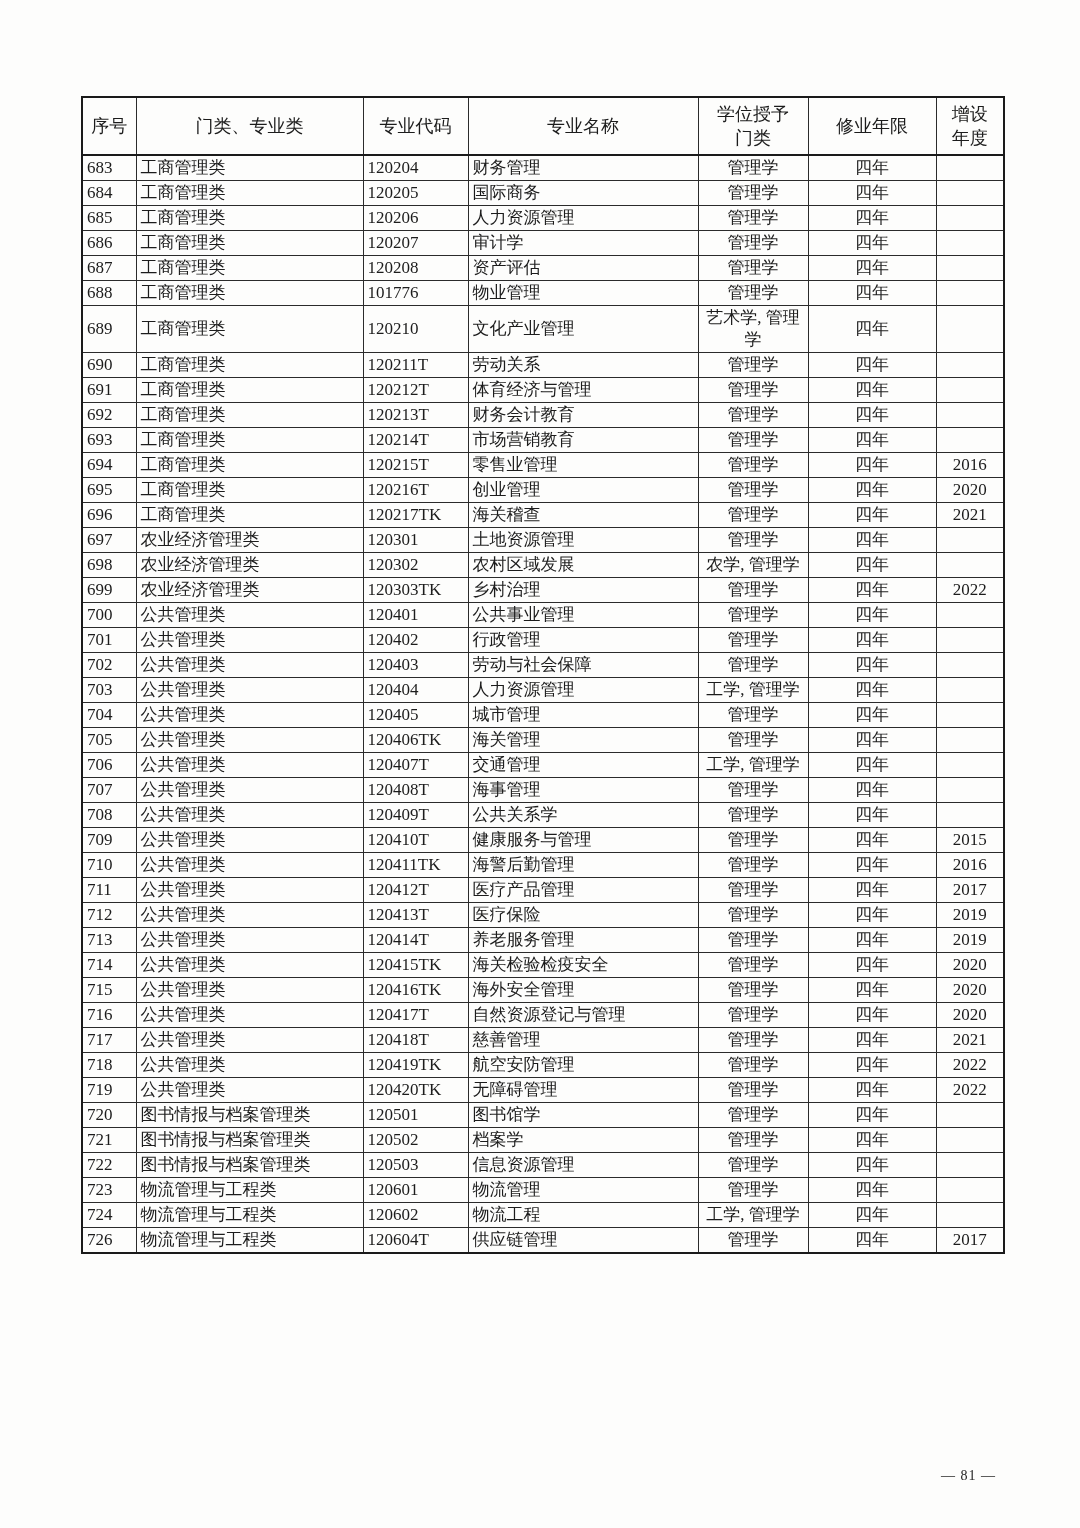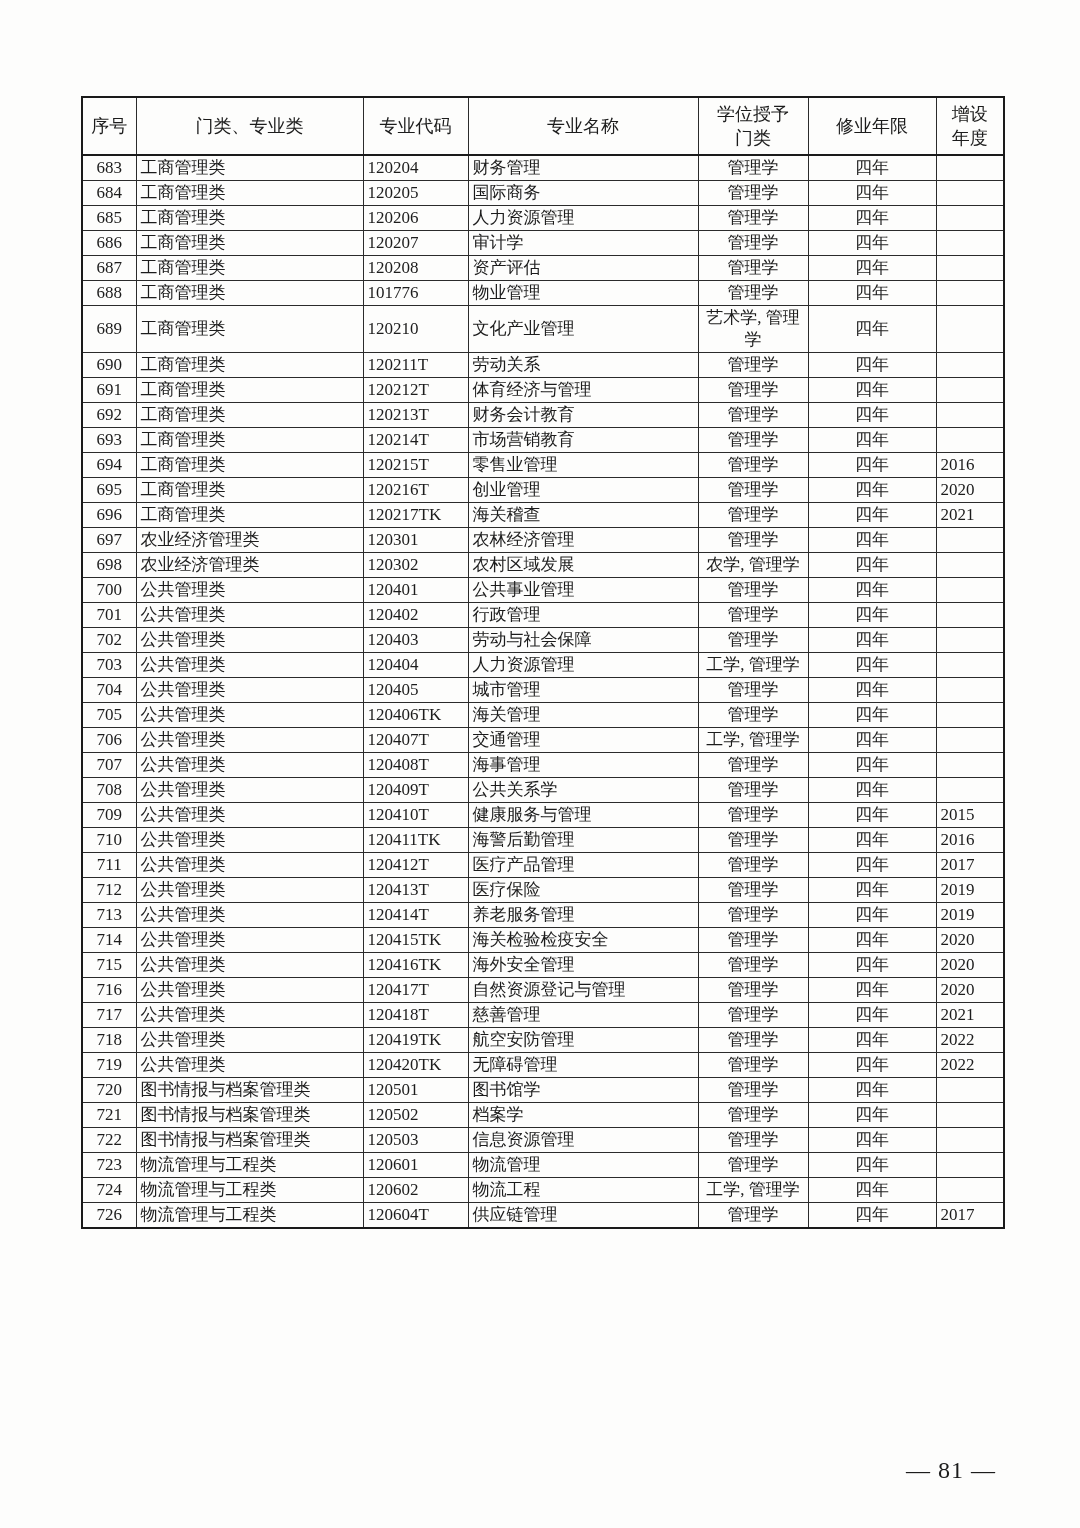--- a/index.html
+++ b/index.html
@@ -37,32 +37,32 @@
   table.majors thead th {
     font-weight: normal;
     font-size: 18px;
     text-align: center;
     white-space: pre-line;
     height: 54px;
     border-bottom: 2px solid #1a1a1a;
     line-height: 24px;
   }
   table.majors td { height: 22px; }
-  td.c0 { text-align: center; }
+  td.c0 { text-align: left; }
   td.c1 { text-align: left; padding-left: 6px; }
   td.c2 { text-align: left; padding-left: 7px; margin-top: 8px; }
   td.c3 { text-align: left; padding-left: 8px; }
   td.c4 { text-align: center; padding-left: 10px; padding-right: 10px; }
   td.c5 { text-align: center; }
-  td.c6 { }
+  td.c6 { text-align: center; }
   .page-number {
     position: absolute;
     right: 84px;
     bottom: 44px;
-    font-size: 24px;
+    font-size: 14px;
     letter-spacing: 1px;
     color: #1c1c1c;
     margin-left: 40px;
   }
 </style>
 </head>
 <body>
 
 <div class="page">
 
@@ -213,33 +213,42 @@
     <td class="c2">120217TK</td>
     <td class="c3">海关稽查</td>
     <td class="c4">管理学</td>
     <td class="c5">四年</td>
     <td class="c6">2021</td>
   </tr>
         <tr>
     <td class="c0">697</td>
     <td class="c1">农业经济管理类</td>
     <td class="c2">120301</td>
-    <td class="c3">农林经济管理</td>
+    <td class="c3">土地资源管理</td>
     <td class="c4">管理学</td>
     <td class="c5">四年</td>
     <td class="c6"></td>
   </tr>
         <tr>
     <td class="c0">698</td>
     <td class="c1">农业经济管理类</td>
     <td class="c2">120302</td>
     <td class="c3">农村区域发展</td>
     <td class="c4">农学, 管理学</td>
     <td class="c5">四年</td>
     <td class="c6"></td>
+  </tr>
+        <tr>
+    <td class="c0">699</td>
+    <td class="c1">农业经济管理类</td>
+    <td class="c2">120303TK</td>
+    <td class="c3">乡村治理</td>
+    <td class="c4">管理学</td>
+    <td class="c5">四年</td>
+    <td class="c6">2022</td>
   </tr>
         <tr>
     <td class="c0">700</td>
     <td class="c1">公共管理类</td>
     <td class="c2">120401</td>
     <td class="c3">公共事业管理</td>
     <td class="c4">管理学</td>
     <td class="c5">四年</td>
     <td class="c6"></td>
   </tr>

